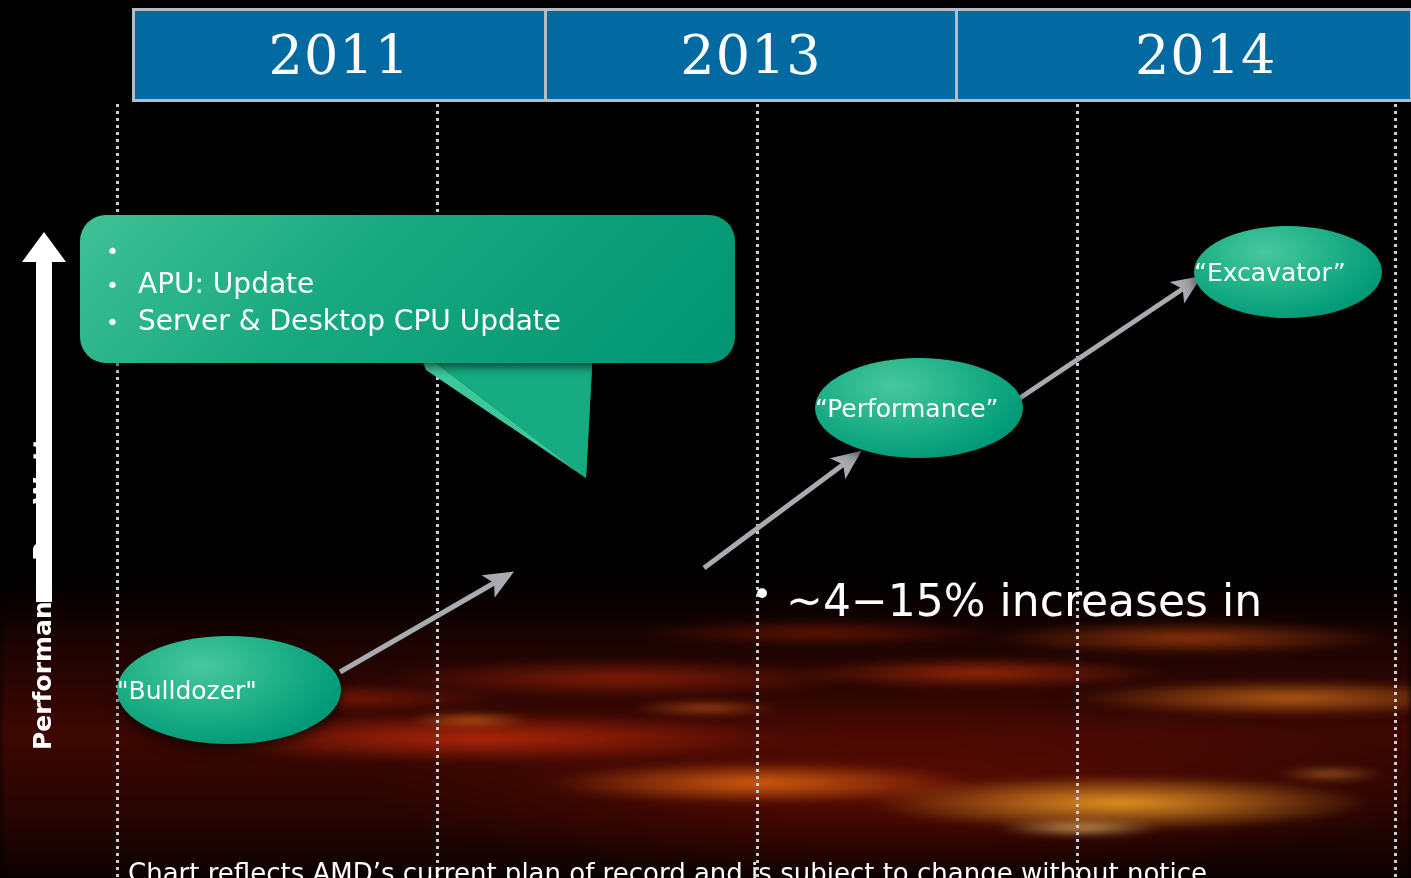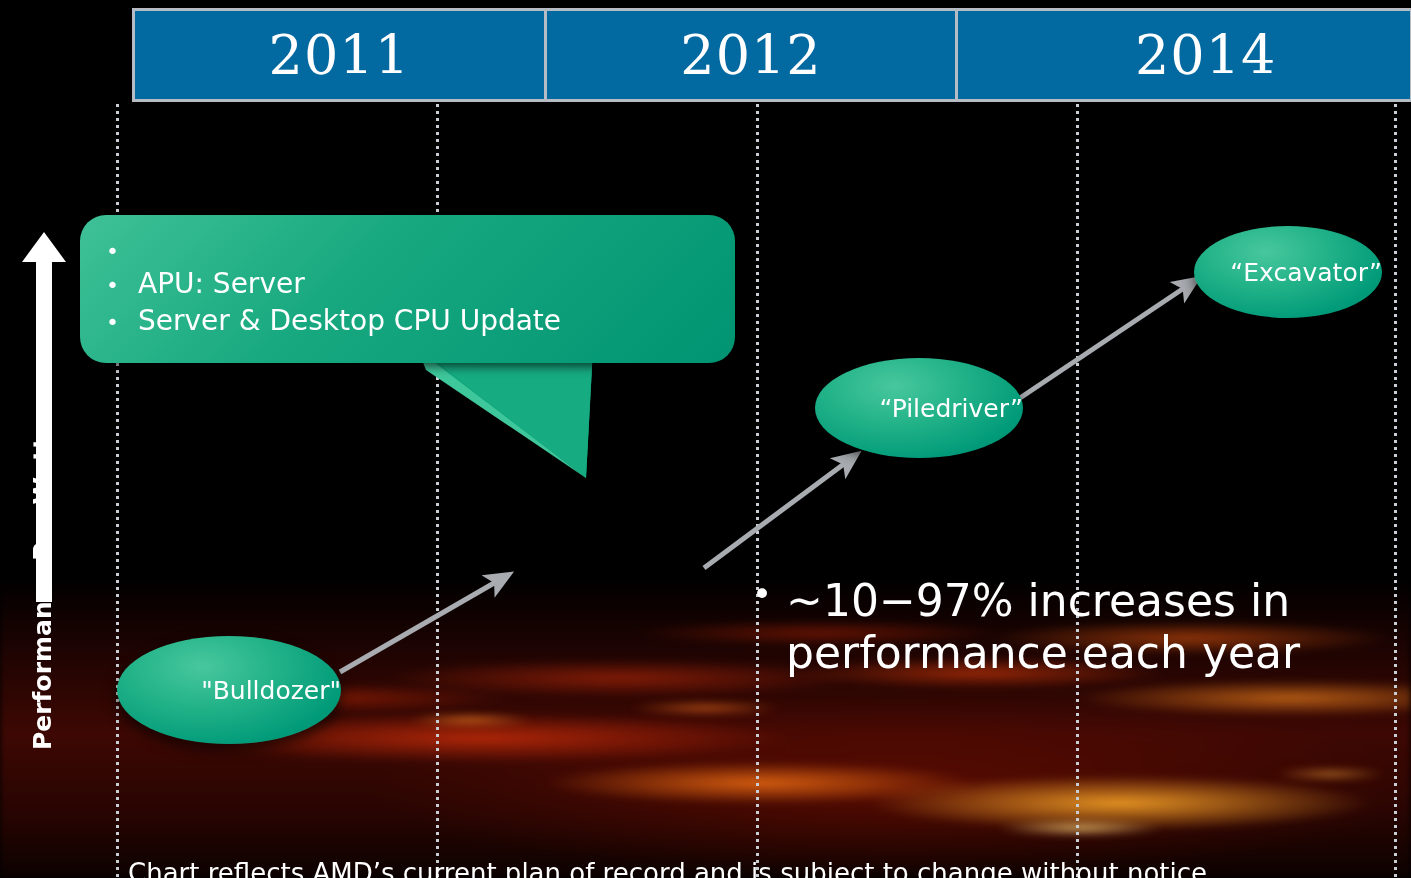--- a/index.html
+++ b/index.html
@@ -60,21 +60,21 @@
   .callout ul{list-style:none;margin:0;padding:22px 0 0 26px;}
   .callout li{display:flex;align-items:baseline;color:#fff;font-size:28px;
               line-height:1.32;}
   .callout li .bullet{width:32px;flex:0 0 32px;font-size:22px;color:#fff;}
   .callout-tail{position:absolute;left:418px;top:348px;width:215px;height:135px;}
 
   
   .node{position:absolute;border-radius:50%;
         background:radial-gradient(ellipse at 38% 28%, #48c79d 0%, #22b288 38%, #009a79 75%, #00886a 100%);
         box-shadow:0 6px 14px rgba(0,0,0,.65);
-        display:flex;align-items:center;justify-content:flex-end;}
+        display:flex;align-items:center;justify-content:flex-start;}
   .node span{color:#fff;font-size:25px;white-space:nowrap;}
 
   
   .conn{position:absolute;left:0;top:0;width:1411px;height:878px;pointer-events:none;}
 
   
   .annot{position:absolute;left:752px;top:575px;width:600px;color:#fff;}
   .annot .row{display:flex;align-items:flex-start;}
   .annot .bullet{font-size:34px;line-height:1.15;margin-right:14px;}
   .annot .txt{font-size:44px;line-height:1.18;}
@@ -95,21 +95,21 @@
   <div class="grid" style="left:436px"></div>
   <div class="grid" style="left:756px"></div>
   <div class="grid" style="left:1076px"></div>
   <div class="grid" style="left:1394px"></div>
 
   <div class="year-table">
     <div class="year-cell">
       <span>2011</span>
     </div>
     <div class="year-cell">
-      <span>2012</span>
+      <span>2013</span>
     </div>
     <div class="year-cell">
       <span>2014</span>
     </div>
   </div>
 
   <svg class="axis-arrow" viewBox="0 0 44 370">
     <polygon points="22,0 44,30 30,30 30,370 14,370 14,30 0,30" fill="#ffffff"></polygon>
   </svg>
   <div class="axis-label">Performance Per Watt</div>
@@ -120,21 +120,21 @@
     <polygon points="0,2 168,130 8,22" fill="#3ec79b"></polygon>
   </svg>
 
   <div class="callout">
     <ul>
       <li>
         <span class="bullet">•</span>
       </li>
       <li>
         <span class="bullet">•</span>
-        <span>APU: Server</span>
+        <span>APU: Update</span>
       </li>
       <li>
         <span class="bullet">•</span>
         <span>Server &amp; Desktop CPU Update</span>
       </li>
     </ul>
   </div>
 
   <svg class="conn" viewBox="0 0 1411 878">
     <defs>
@@ -144,31 +144,30 @@
     </defs>
     <line x1="340" y1="672" x2="508" y2="575" stroke="#A8ACB0" stroke-width="5" marker-end="url(#ah)"></line>
     <line x1="704" y1="568" x2="856" y2="455" stroke="#A8ACB0" stroke-width="5" marker-end="url(#ah)"></line>
     <line x1="1020" y1="398" x2="1196" y2="280" stroke="#A8ACB0" stroke-width="5" marker-end="url(#ah)"></line>
   </svg>
 
   <div class="node" style="left:117px;top:636px;width:224px;height:108px;">
     <span>"Bulldozer"</span>
   </div>
   <div class="node" style="left:815px;top:358px;width:208px;height:100px;">
-    <span>“Piledriver”</span>
+    <span>“Performance”</span>
   </div>
   <div class="node" style="left:1194px;top:226px;width:188px;height:92px;">
     <span>“Excavator”</span>
   </div>
 
   <div class="annot">
     <div class="row">
       <span class="bullet">•</span>
       <span class="txt">
-        <span>~10−97% increases in</span><br>
-        <span>performance each year</span>
+        <span>~4−15% increases in</span><br>
       </span>
     </div>
   </div>
 
   <div class="footer">Chart reflects AMD’s current plan of record and is subject to change without notice</div>
 
 </div>
 
 </body></html>

